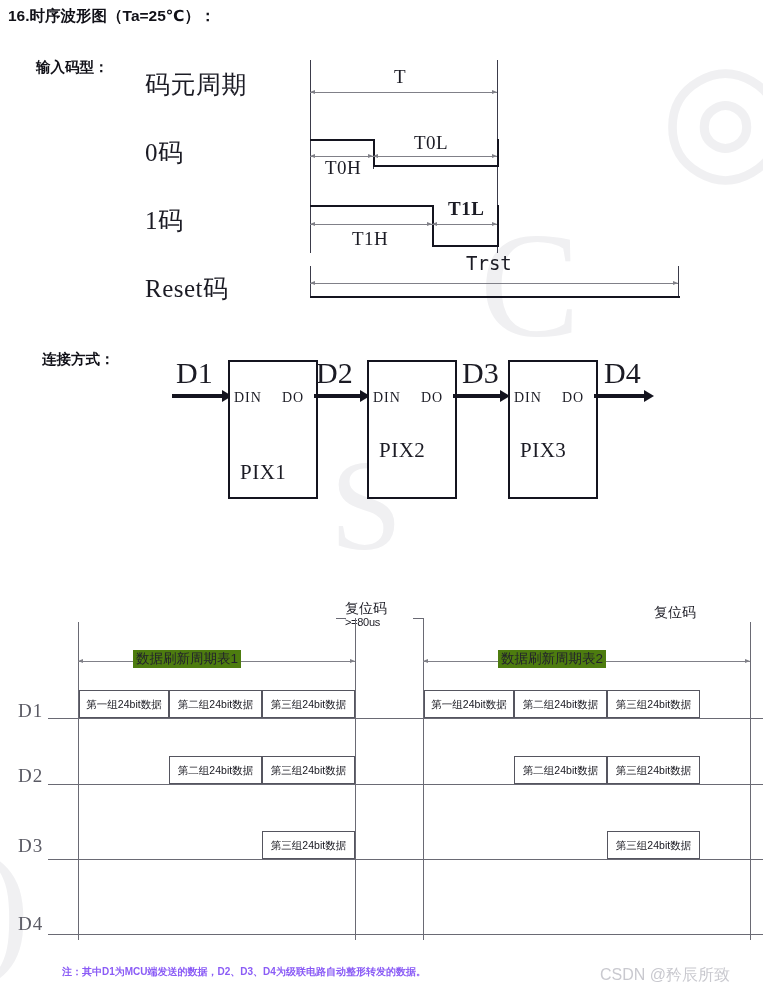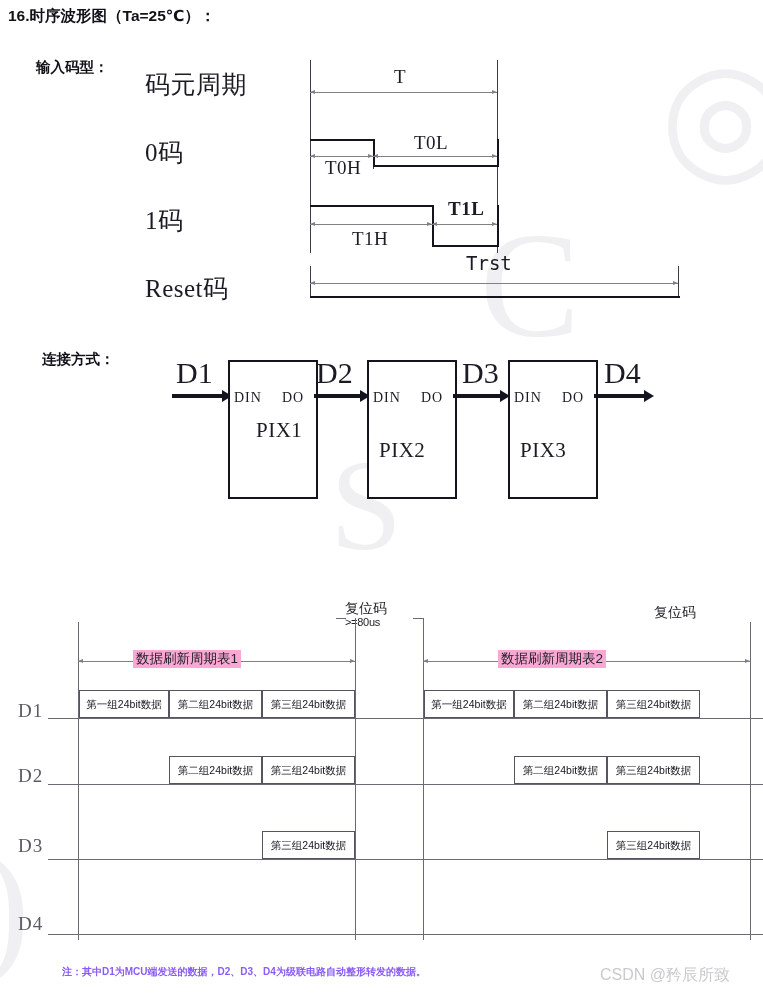--- a/index.html
+++ b/index.html
@@ -154,21 +154,21 @@
     font-family: "Liberation Serif", "DejaVu Serif", serif;
     font-size: 19px;
     color: #5a5a64;
     letter-spacing: 1px;
   }
   .period-label {
     position: absolute;
     font-family: "Liberation Sans", "DejaVu Sans", sans-serif;
     font-size: 13.5px;
     color: #23232c;
-    background: #f9a8d4;
+    background: #4d7c0f;
     padding: 0 3px;
     white-space: nowrap;
   }
   .reset-label {
     position: absolute;
     font-family: "Liberation Sans", "DejaVu Sans", sans-serif;
     font-size: 14px;
     color: #1b1b24;
     white-space: nowrap;
     line-height: 1.15;
@@ -261,21 +261,21 @@
 
   <div class="sub-heading" style="left:42px; top:350px;">连接方式：</div>
 
   <div class="lbl lbl-d" style="left:176px; top:356px;">D1</div>
   <div class="arrow-line" style="left:172px; top:394px; width:52px;"></div>
   <div class="arrow-head" style="left:222px; top:390px;"></div>
 
   <div class="pixbox" style="left:228px; top:360px; width:86px; height:135px;"></div>
   <div class="lbl lbl-pin" style="left:234px; top:390px;">DIN</div>
   <div class="lbl lbl-pin" style="left:282px; top:390px;">DO</div>
-  <div class="lbl lbl-pix" style="left:240px; top:418px;margin-left:16px;">PIX1</div>
+  <div class="lbl lbl-pix" style="left:240px; top:460px;">PIX1</div>
 
   <div class="lbl lbl-d" style="left:316px; top:356px;">D2</div>
   <div class="arrow-line" style="left:314px; top:394px; width:48px;"></div>
   <div class="arrow-head" style="left:360px; top:390px;"></div>
 
   <div class="pixbox" style="left:367px; top:360px; width:86px; height:135px;"></div>
   <div class="lbl lbl-pin" style="left:373px; top:390px;">DIN</div>
   <div class="lbl lbl-pin" style="left:421px; top:390px;">DO</div>
   <div class="lbl lbl-pix" style="left:379px; top:438px;">PIX2</div>
 

